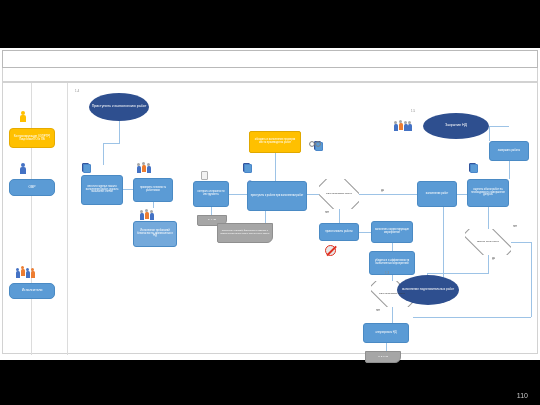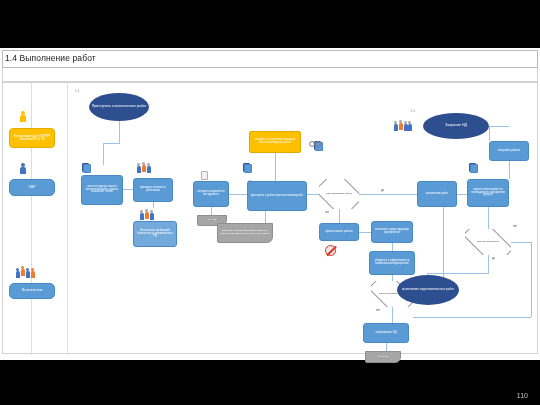--- a/index.html
+++ b/index.html
@@ -88,21 +88,20 @@
   #pagenum { position:absolute; right:12px; bottom:6px; font-size:7px; color:#c8c8c8; }
 </style>
 </head>
 <body>
 
 <div id="slide">
 
   <div id="page"></div>
 
   <div id="title-band"></div>
-  <div id="title-text">1.4 Выполнение работ</div>
   <div id="subtitle-band"></div>
 
   <div id="canvas">
 
     <div class="lane-rule" style="left:28px;"></div>
     <div class="lane-rule" style="left:64px;"></div>
 
     <div class="person" style="left:16px; top:28px; width:8px; height:12px;">
       <div class="head" style="background:#ffc000;"></div>
       <div class="body" style="background:#ffc000;"></div>

